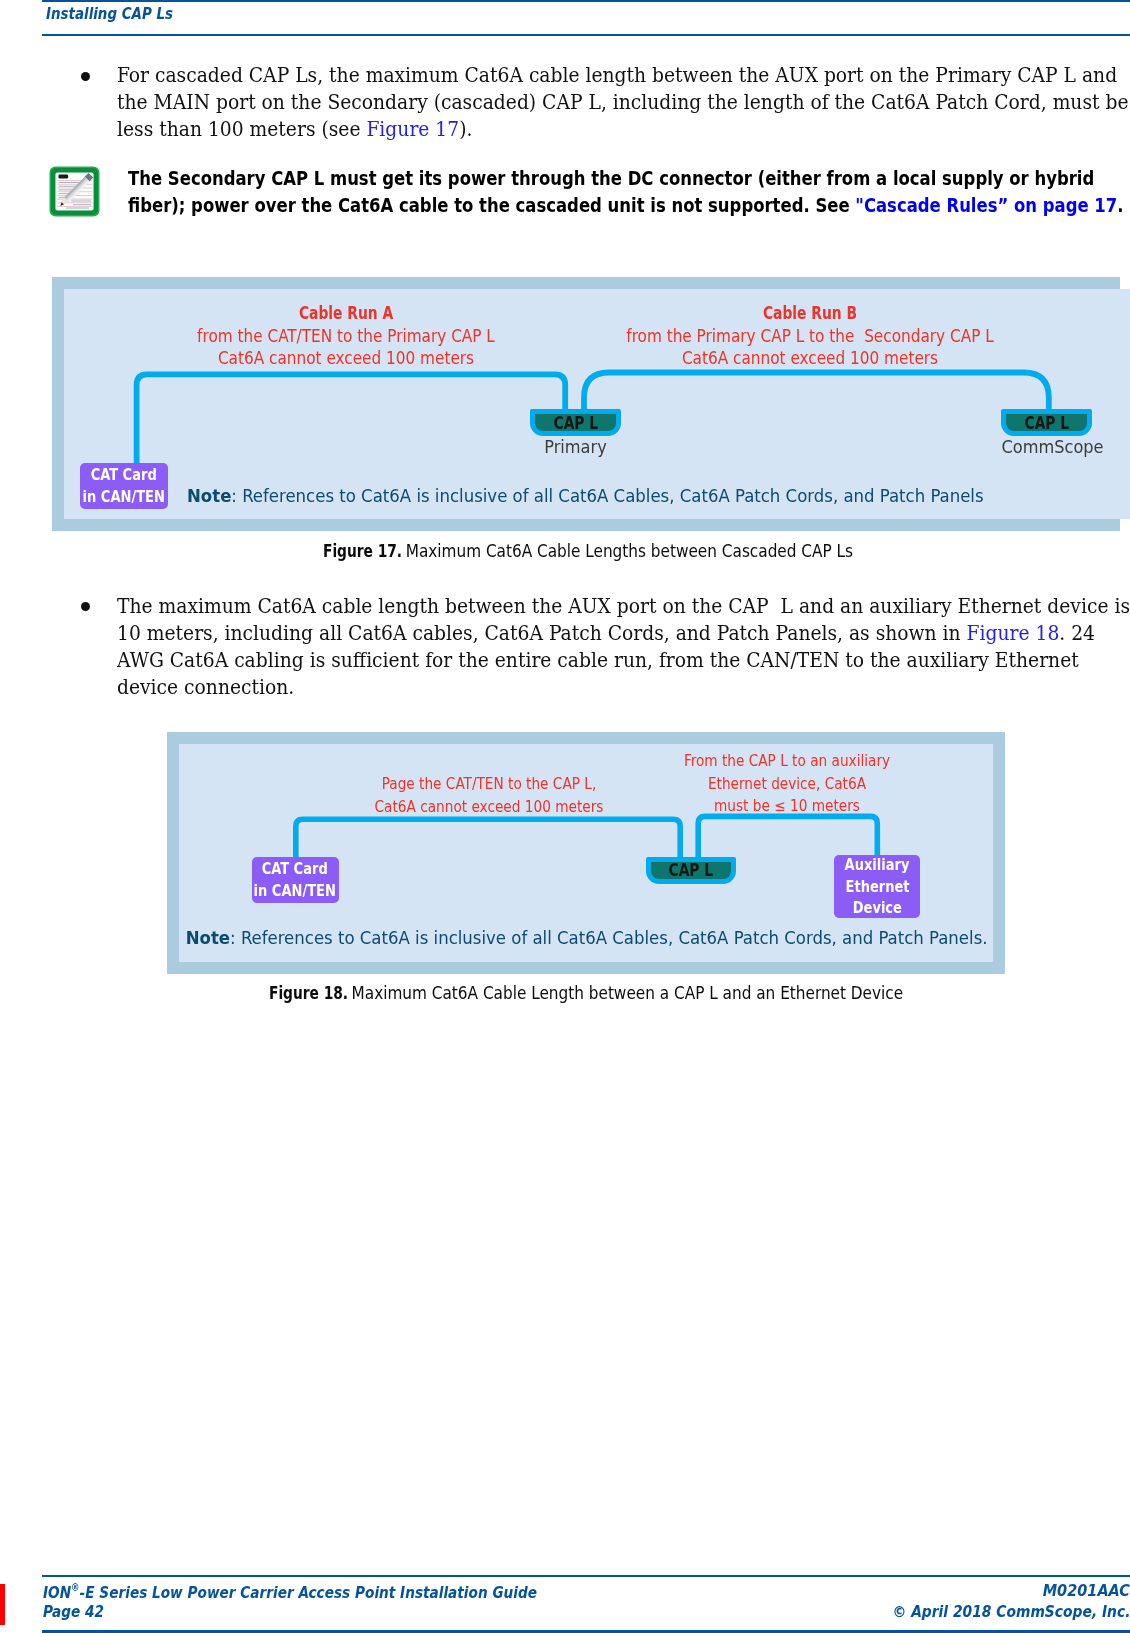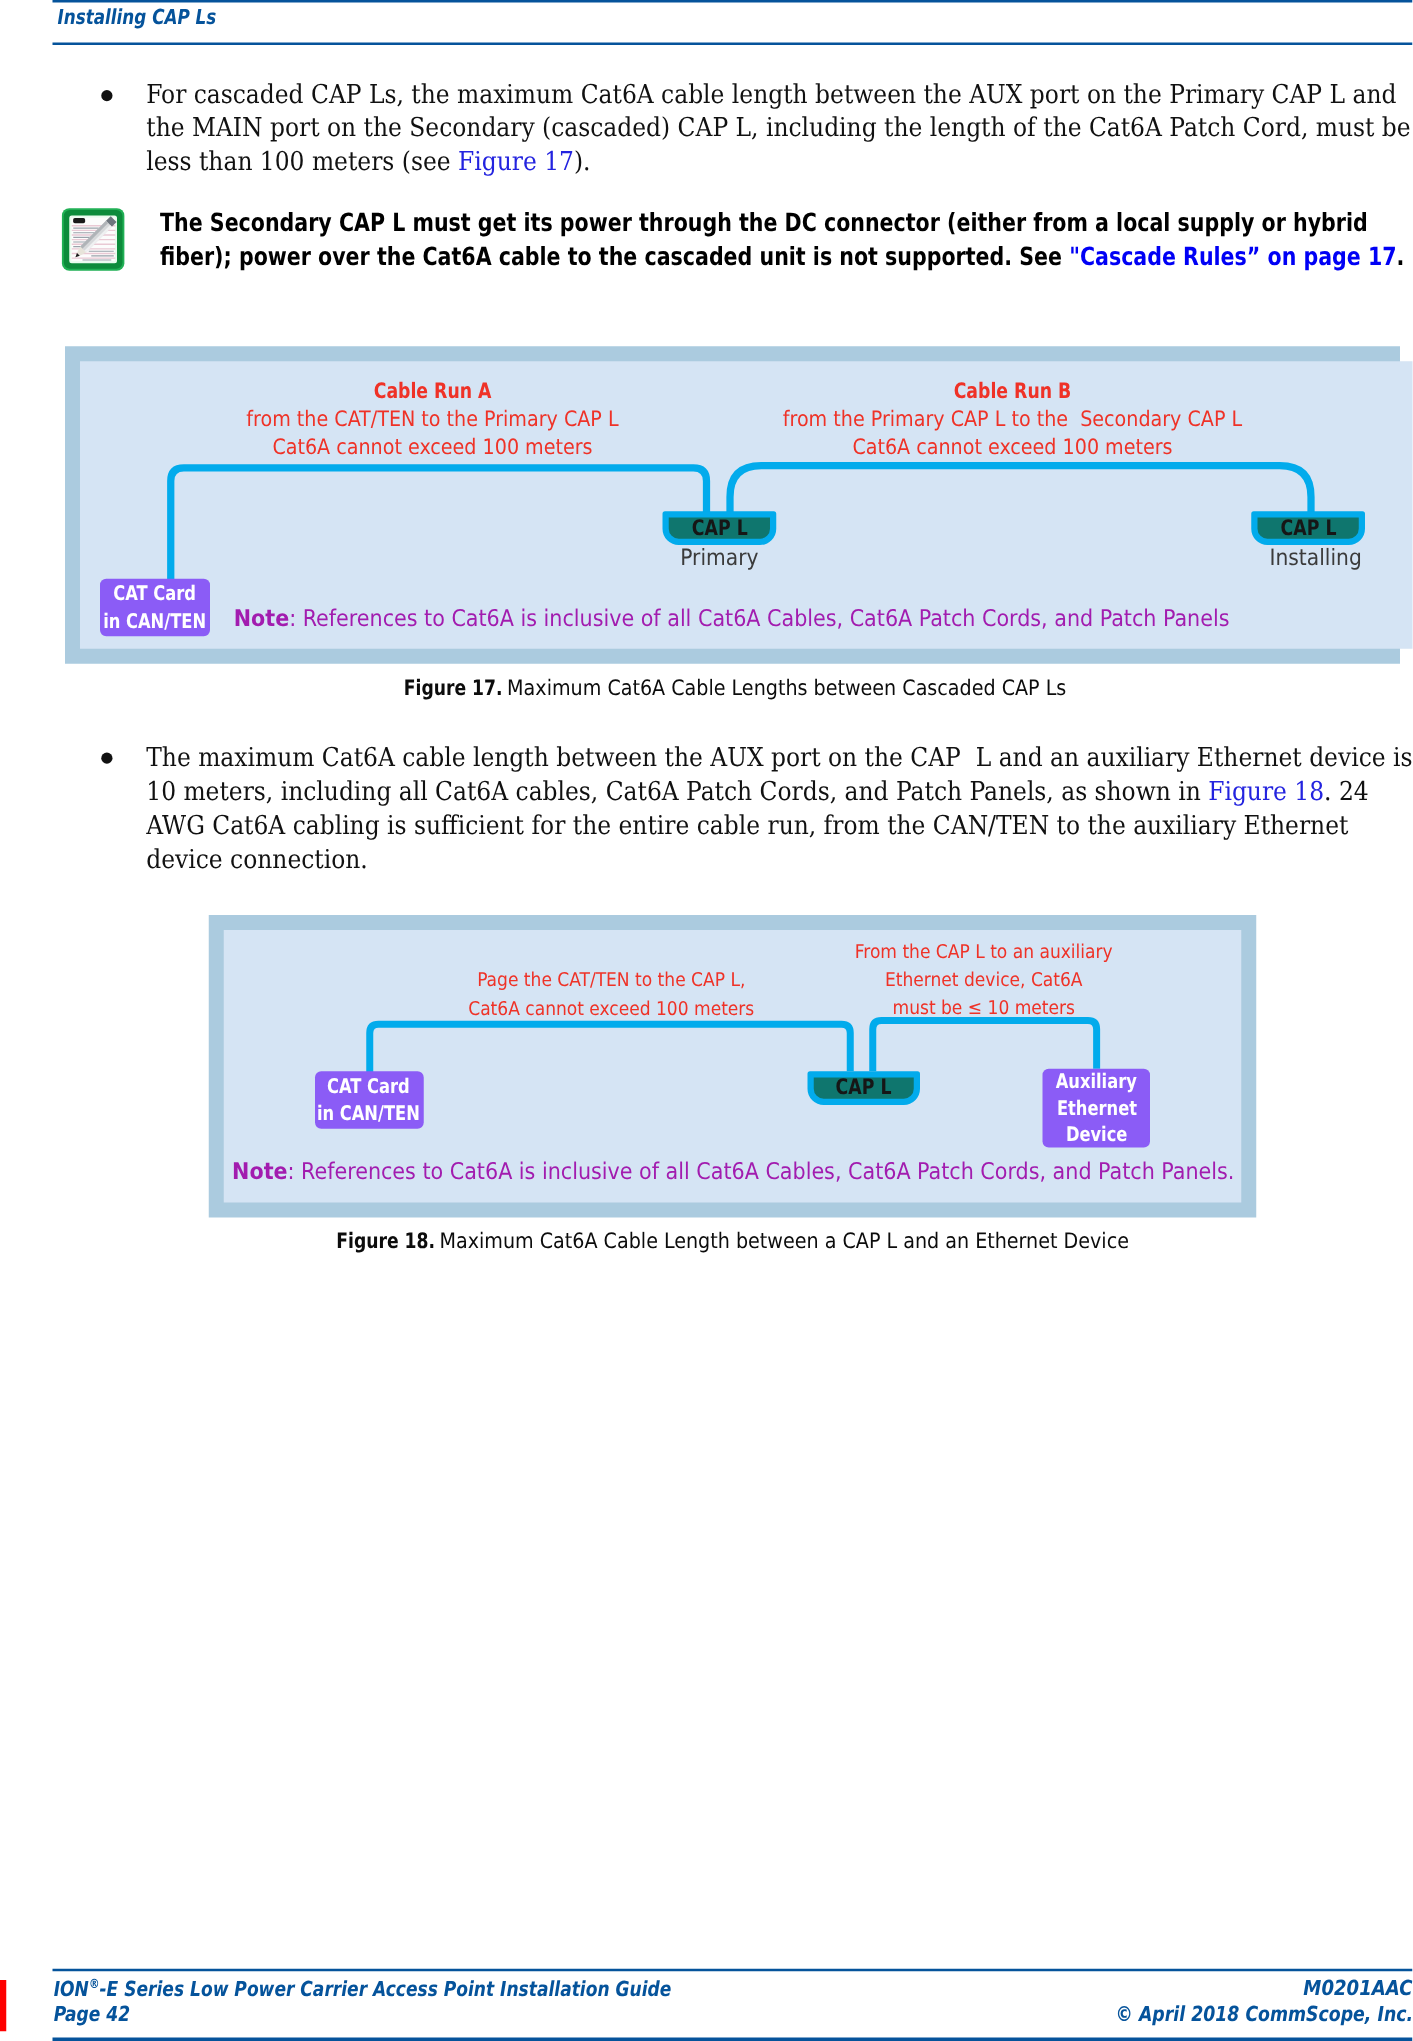--- a/index.html
+++ b/index.html
@@ -31,21 +31,21 @@
 
   .fig-cap{position:absolute;font-family:"DejaVu Sans Condensed","DejaVu Sans",sans-serif;font-size:17px;color:#0c0c0c;
            text-align:center;}
   .fig-cap b{font-weight:bold;display:inline-block;transform:scaleX(0.9);transform-origin:left;margin-right:-10px;}
 
   
   .dg-red{position:absolute;font-family:"DejaVu Sans Condensed","DejaVu Sans",sans-serif;color:#ef3227;font-size:17px;
           text-align:center;line-height:22.5px;}
   .dg-red b{font-weight:bold;display:inline-block;transform:scaleX(0.905);}
   .dg-red.sm{font-size:15.2px;line-height:22.5px;}
-  .dg-note{position:absolute;font-family:"DejaVu Sans Condensed","DejaVu Sans",sans-serif;font-size:18.4px;color:#a21caf;white-space:nowrap;}
+  .dg-note{position:absolute;font-family:"DejaVu Sans Condensed","DejaVu Sans",sans-serif;font-size:18.4px;color:#0c4a6e;white-space:nowrap;}
   .dg-note b{font-weight:bold;}
   .dg-sub{position:absolute;font-family:"DejaVu Sans Condensed","DejaVu Sans",sans-serif;font-size:18px;color:#3b3b3b;
           text-align:center;}
 
   .capl{position:absolute;background:#0f766e;border:5px solid #02abec;border-radius:2px 2px 13px 13px;
         display:flex;align-items:center;justify-content:center;box-sizing:border-box;}
   .capl > span{font-family:"DejaVu Sans Condensed","DejaVu Sans",sans-serif;font-weight:bold;
         font-size:17.1px;color:#161616;display:inline-block;transform:scaleX(0.9);}
   .pbox{position:absolute;background:#8b5cf6;border-radius:5px;color:#fff;
         display:flex;flex-direction:column;align-items:center;justify-content:center;
@@ -135,21 +135,21 @@
       <span>from the Primary CAP L to the &nbsp;Secondary CAP L</span><br>
       <span>Cat6A cannot exceed 100 meters</span>
     </div>
     <div class="capl" style="left:466px;top:120px;width:91px;height:27px;">
       <span>CAP L</span>
     </div>
     <div class="dg-sub" style="left:446px;top:147px;width:131px;">Primary</div>
     <div class="capl" style="left:937px;top:120px;width:91px;height:27px;">
       <span>CAP L</span>
     </div>
-    <div class="dg-sub" style="left:923px;top:147px;width:131px;">Installing</div>
+    <div class="dg-sub" style="left:923px;top:147px;width:131px;">CommScope</div>
     <div class="pbox" style="left:16px;top:174px;width:88px;height:46px;">
       <span>CAT Card</span>
       <span>in CAN/TEN</span>
     </div>
     <div class="dg-note" style="left:123px;top:196px;">
       <b>Note</b><span>: References to Cat6A is inclusive of all Cat6A Cables, Cat6A Patch Cords, and Patch Panels</span>
     </div>
   </div>
 </div>
 <div class="fig-cap" style="left:54px;top:541px;width:1068px;">

